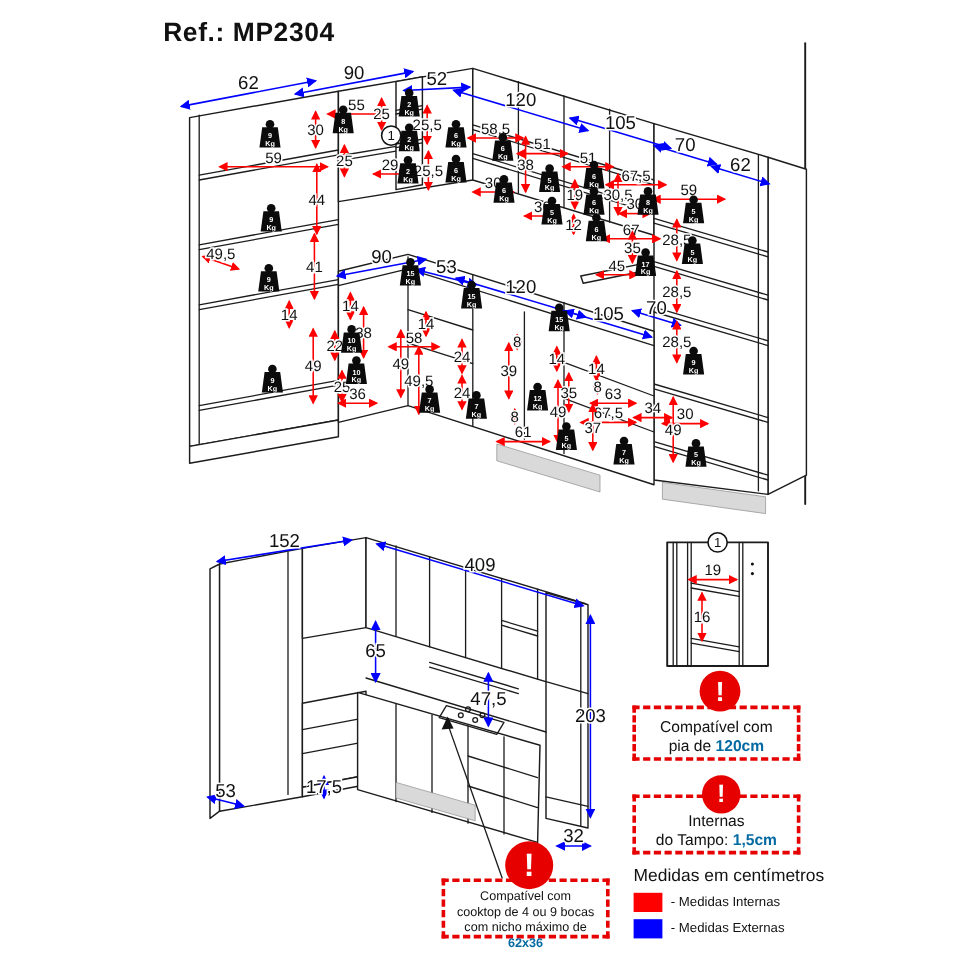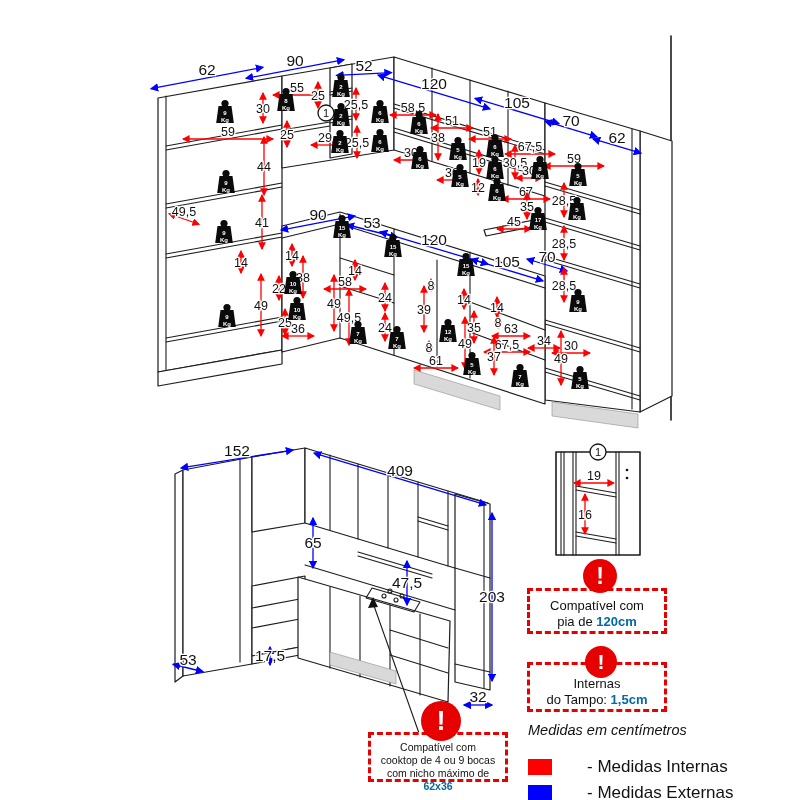--- a/index.html
+++ b/index.html
@@ -25,22 +25,22 @@
   .cmark text{font:11px "Liberation Sans",sans-serif;fill:#111;text-anchor:middle;stroke:none;}
   
   .note{position:absolute;border:3px dashed #e60000;background:#fff;box-sizing:border-box;
         text-align:center;z-index:3;}
   .note .nl{font-size:13px;line-height:1.22;}
   .note.small .nl{font-size:10.5px;line-height:1.25;}
   .hl{color:#0369a1;font-weight:bold;}
   .excl{position:absolute;border-radius:50%;background:#e60000;color:#fff;font-weight:bold;
         display:flex;align-items:center;justify-content:center;z-index:4;}
   .legend{position:absolute;z-index:3;}
-  .lg-head{font-size:14.5px;margin-bottom:19px;font-style:italic;}
-  .lg-row{display:flex;align-items:center;margin-bottom:6px;font-size:17px;gap:28px;}
+  .lg-head{font-size:14.5px;margin-bottom:6px;}
+  .lg-row{display:flex;align-items:center;margin-bottom:6px;font-size:11px;}
   .sw{display:inline-block;width:24px;height:16px;margin-right:7px;}
 </style>
 </head>
 <body>
 
 <div class="stage">
 
   <svg width="800" height="800" viewBox="0 0 800 800">
     <defs>
       <marker id="ab" viewBox="0 0 10 10" refX="8.5" refY="5" markerWidth="6.5" markerHeight="6.5" orient="auto-start-reverse">
@@ -529,20 +529,21 @@
           <circle r="8"></circle>
           <text y="3.8">1</text>
         </g>
         <g transform="translate(598,452)" class="cmark">
           <circle r="8"></circle>
           <text y="3.8">1</text>
         </g>
       </g>
   </svg>
 
+  <div class="page-title">Ref.: MP2304</div>
 
   <div class="note" style="left:527px;top:588px;width:140px;height:46px;padding-top:7px;">
     <div class="excl" style="left:53px;top:-32px;width:34px;height:34px;font-size:23px;">!</div>
     <div class="nl"><span>Compatível com</span></div>
     <div class="nl"><span>pia de </span><span class="hl">120cm</span></div>
   </div>
 
   <div class="note" style="left:527px;top:662px;width:140px;height:50px;padding-top:11px;">
     <div class="excl" style="left:55px;top:-19px;width:32px;height:32px;font-size:21px;">!</div>
     <div class="nl"><span>Internas</span></div>

